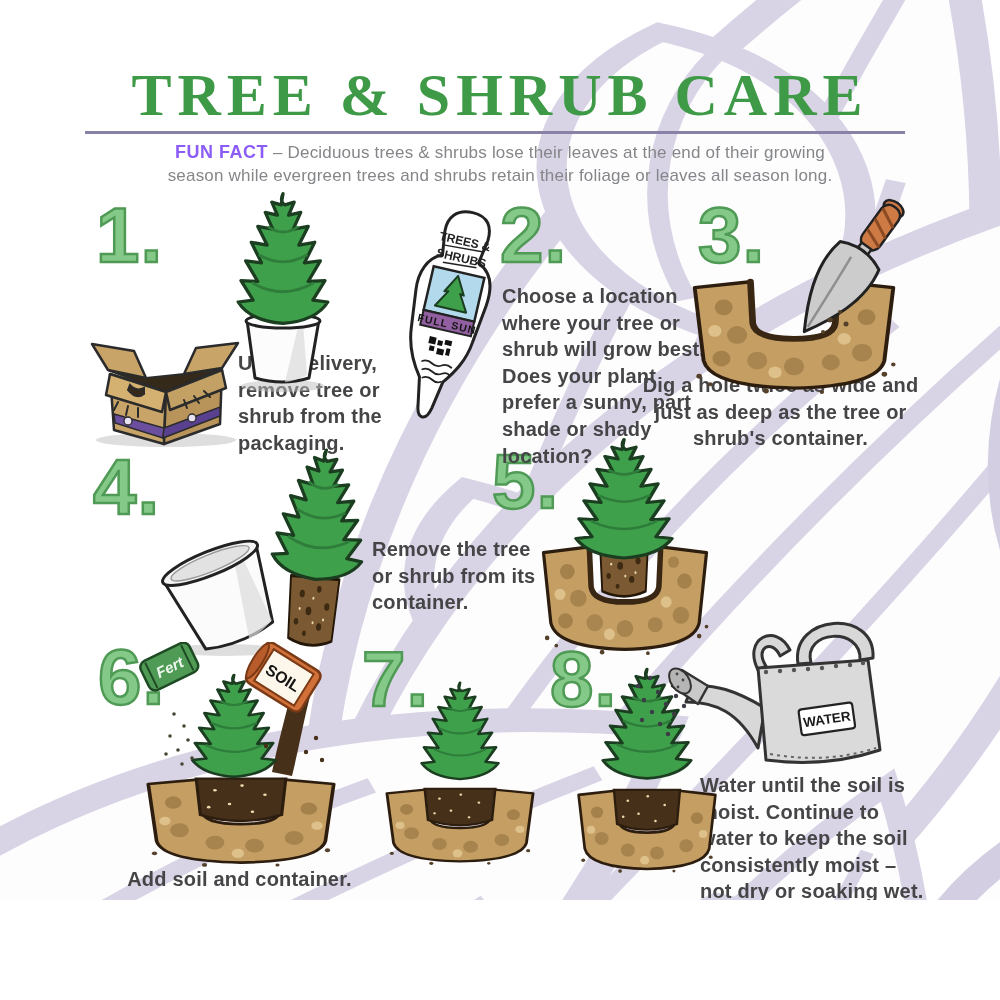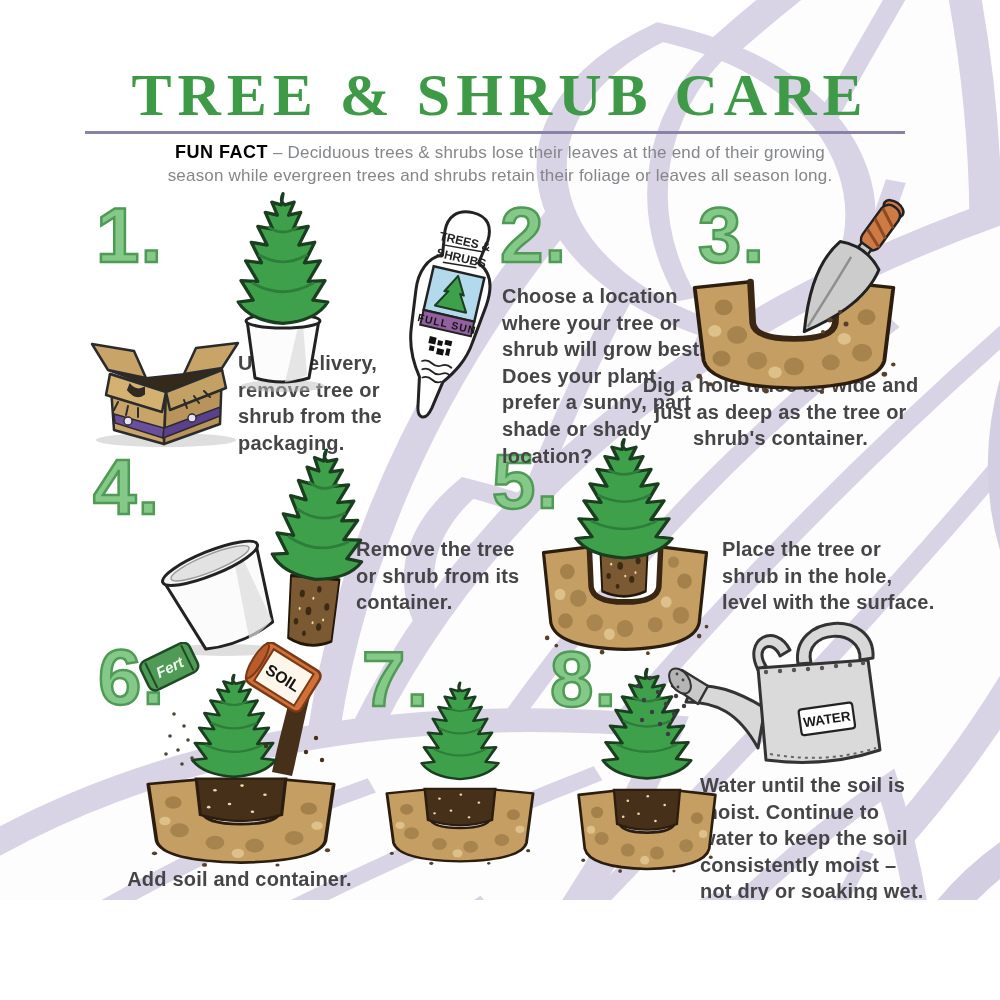--- a/index.html
+++ b/index.html
@@ -5,21 +5,21 @@
   html,body{margin:0;padding:0;background:#ffffff;}
   .canvas{position:relative;width:1000px;height:900px;background:#ffffff;overflow:hidden;
           font-family:"Liberation Sans", sans-serif;}
   .bg{position:absolute;left:0;top:0;width:1000px;height:1000px;}
   .title{position:absolute;top:64px;left:0;width:1000px;text-align:center;
          font-family:"Liberation Serif", serif;font-weight:700;font-size:60px;
          letter-spacing:6px;color:#3e9a47;line-height:1.05;}
   .rule{position:absolute;top:131px;left:85px;width:820px;height:3px;background:#8a82a6;}
   .funfact{position:absolute;top:141px;left:150px;width:700px;text-align:center;
            font-size:17px;line-height:1.32;color:#848689;font-weight:500;letter-spacing:0.2px;}
-  .funfact .ff{color:#000000;font-weight:700;font-size:18px;letter-spacing:0.5px;}
+  .funfact .ff{color:#8b5cf6;font-weight:700;font-size:18px;letter-spacing:0.5px;}
   .num{position:absolute;font-size:78px;font-weight:700;line-height:0.9;color:#85c989;
        -webkit-text-stroke:2.5px #4f9a55;letter-spacing:1px;}
   .txt{position:absolute;font-size:20px;font-weight:700;color:#454547;line-height:1.33;
        letter-spacing:0.2px;}
   .ctr{text-align:center;}
   .illus{position:absolute;}
   svg text{font-family:"Liberation Sans", sans-serif;}
 </style>
 </head>
 <body>
@@ -184,22 +184,21 @@
   <div class="num" style="left:698px;top:200px">3.</div>
   <div class="num" style="left:93px;top:452px">4.</div>
   <div class="num" style="left:492px;top:446px">5.</div>
   <div class="num" style="left:98px;top:642px">6.</div>
   <div class="num" style="left:362px;top:644px">7.</div>
   <div class="num" style="left:550px;top:644px">8.</div>
 
   <div class="txt" style="left:238px;top:350px;width:200px">Upon delivery, remove tree or shrub from the packaging.</div>
   <div class="txt" style="left:502px;top:283px;width:206px">Choose a location where your tree or shrub will grow best. Does your plant prefer a sunny, part shade or shady location?</div>
   <div class="txt ctr" style="left:638px;top:372px;width:285px">Dig a hole twice as wide and just as deep as the tree or shrub's container.</div>
-  <div class="txt" style="left:356px;top:536px;width:172px">Remove the tree or shrub from its container.</div>
-  <div class="txt" style="left:722px;top:536px;width:218px">Place the tree or shrub in the hole, level with the surface.</div>
+  <div class="txt" style="left:372px;top:536px;width:172px">Remove the tree or shrub from its container.</div>
   <div class="txt ctr" style="left:122px;top:866px;width:235px">Add soil and container.</div>
   <div class="txt" style="left:700px;top:772px;width:224px">Water until the soil is moist. Continue to water to keep the soil consistently moist – not dry or soaking wet.</div>
 
   <svg class="illus" style="left:88px;top:318px" width="160" height="130" viewBox="0 0 160 130">
     <ellipse cx="78" cy="122" rx="70" ry="7" fill="#bdbdbd" opacity="0.5"></ellipse>
     <path d="M20,52 L58,60 L96,56 L134,50 L78,74 Z" fill="#352a19" stroke="#2b2b2b" stroke-width="2"></path>
     <path d="M20,52 L4,26 L46,33 L58,60 Z" fill="#c8a468" stroke="#2b2b2b" stroke-width="2.5" stroke-linejoin="round"></path>
     <path d="M134,50 L150,25 L108,30 L96,56 Z" fill="#c8a468" stroke="#2b2b2b" stroke-width="2.5" stroke-linejoin="round"></path>
     <path d="M22,56 L78,74 L76,126 L26,112 Z" fill="#c8a468" stroke="#2b2b2b" stroke-width="2.5" stroke-linejoin="round"></path>
     <path d="M78,74 L134,52 L132,106 L76,126 Z" fill="#b8945a" stroke="#2b2b2b" stroke-width="2.5" stroke-linejoin="round"></path>

